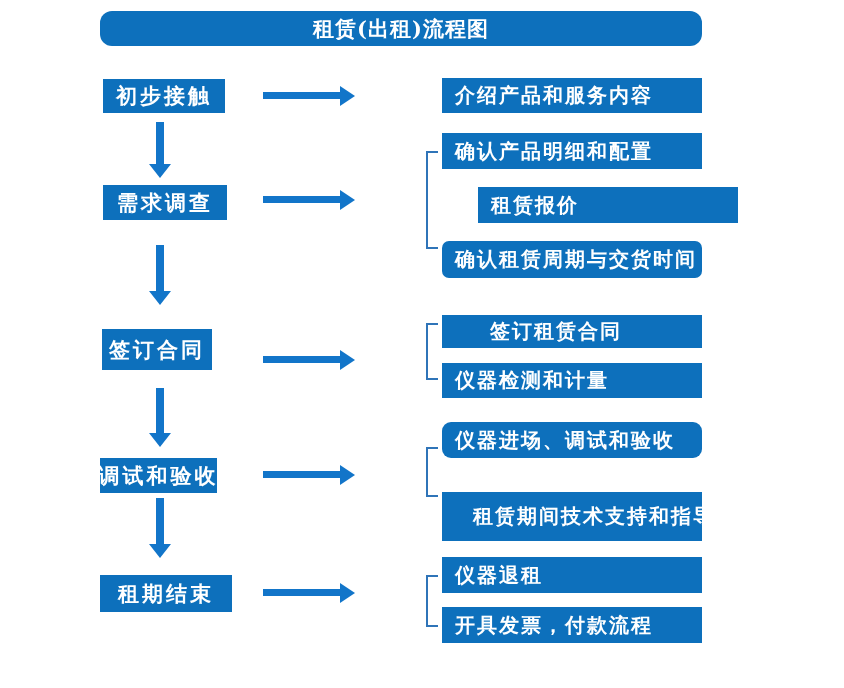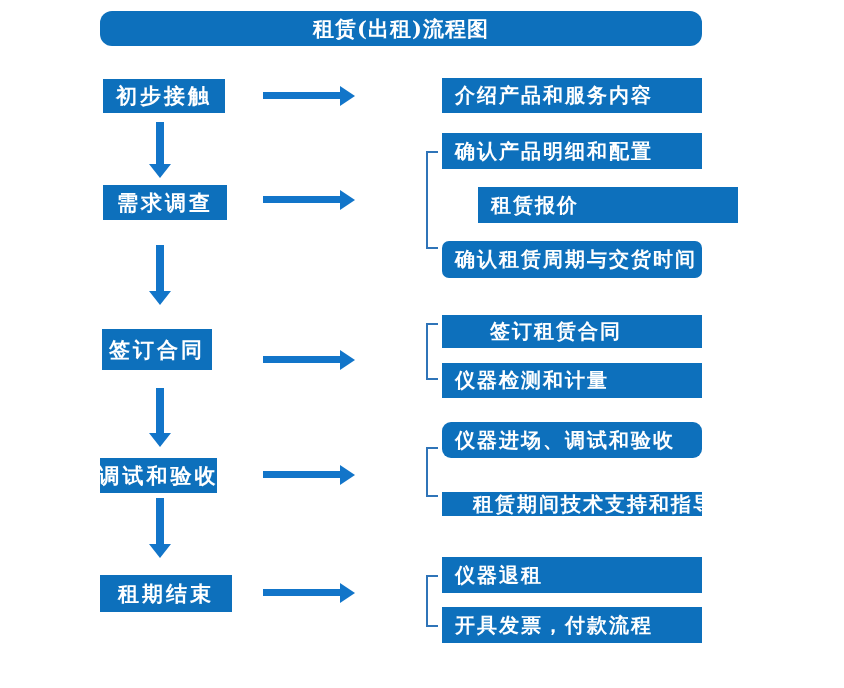--- a/index.html
+++ b/index.html
@@ -171,18 +171,18 @@
   <div class="detail-box" style="top:78px; height:35px;">介绍产品和服务内容</div>
 
   <div class="detail-box" style="top:133px; height:36px;">确认产品明细和配置</div>
   <div class="detail-box" style="top:187px; height:36px;margin-left:36px;">租赁报价</div>
   <div class="detail-box" style="top:241px; height:37px;border-radius:7px;">确认租赁周期与交货时间</div>
 
   <div class="detail-box" style="top:315px; height:33px;padding-left:48px;">签订租赁合同</div>
   <div class="detail-box" style="top:363px; height:35px;">仪器检测和计量</div>
 
   <div class="detail-box" style="top:422px; height:36px;border-radius:9px;">仪器进场、调试和验收</div>
-  <div class="detail-box" style="top:492px; height:24px;padding-left:31px;">租赁期间技术支持和指导</div>
+  <div class="detail-box" style="top:492px; height:49px;padding-left:31px;">租赁期间技术支持和指导</div>
 
   <div class="detail-box" style="top:557px; height:36px;">仪器退租</div>
   <div class="detail-box" style="top:607px; height:36px;">开具发票，付款流程</div>
 
 </div>
 
 </body></html>

